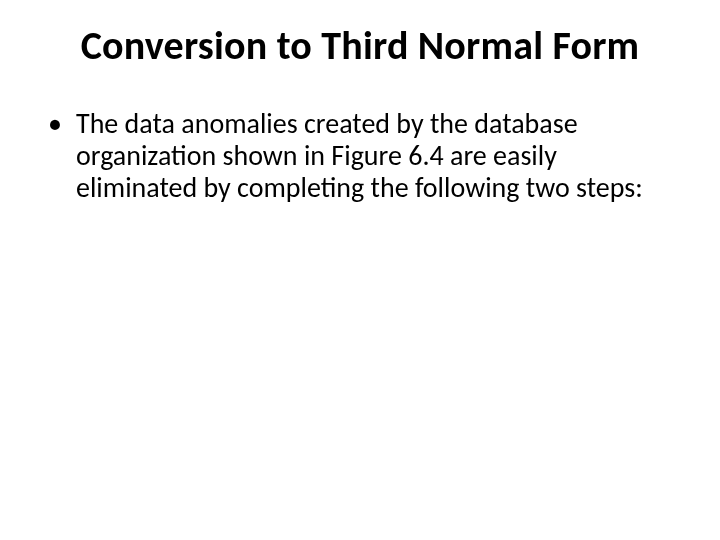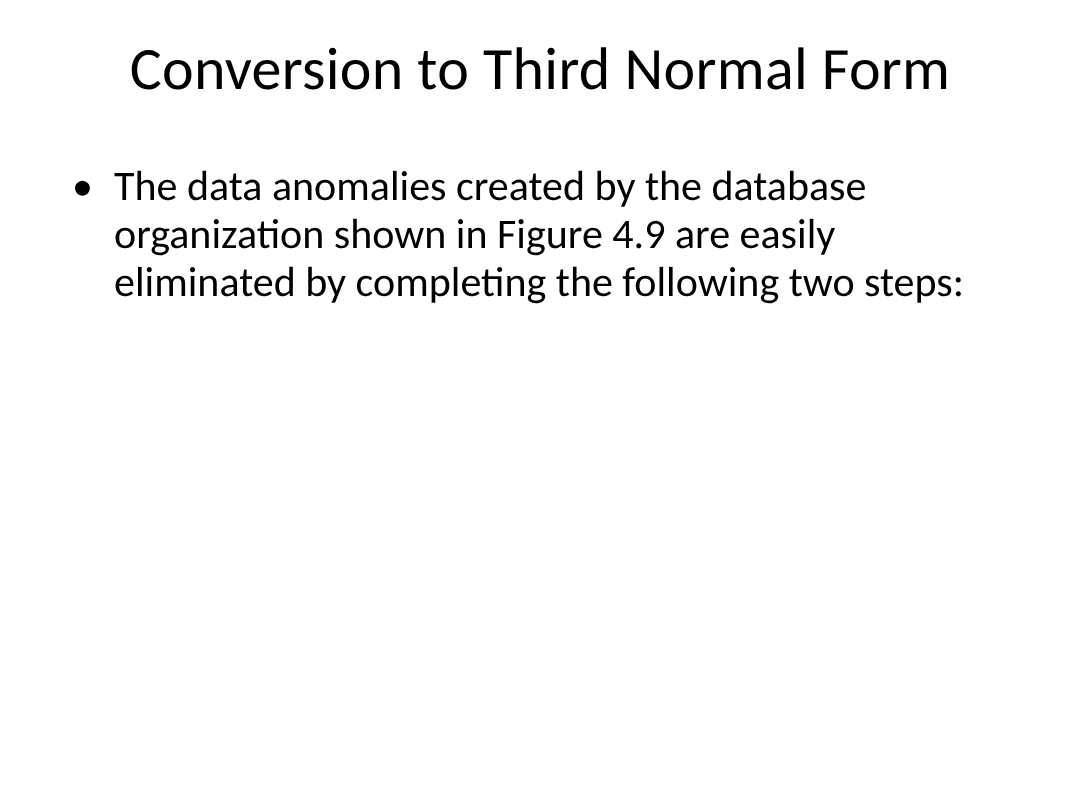--- a/index.html
+++ b/index.html
@@ -13,21 +13,21 @@
     overflow: hidden;
   }
   .slide {
     width: 720px;
     height: 540px;
     box-sizing: border-box;
     padding: 24px 48px 0 48px;
   }
   .title {
     font-size: 40px;
-    font-weight: 400;
+    font-weight: 700;
     text-align: center;
     margin: 0 0 40px 0;
     line-height: 1.1;
     letter-spacing: 0.2px;
   }
   .body {
     font-size: 28px;
     line-height: 1.15;
   }
   ul.bullets {
@@ -51,17 +51,17 @@
 </style>
 </head>
 <body>
 
 <div class="slide">
   <h1 class="title">Conversion to Third Normal Form</h1>
 
   <div class="body">
     <ul class="bullets">
       <li>
-        <span>The data anomalies created by the database organization shown in Figure 4.9 are easily eliminated by completing the following two steps:</span>
+        <span>The data anomalies created by the database organization shown in Figure 6.4 are easily eliminated by completing the following two steps:</span>
       </li>
     </ul>
   </div>
 </div>
 
 </body></html>

